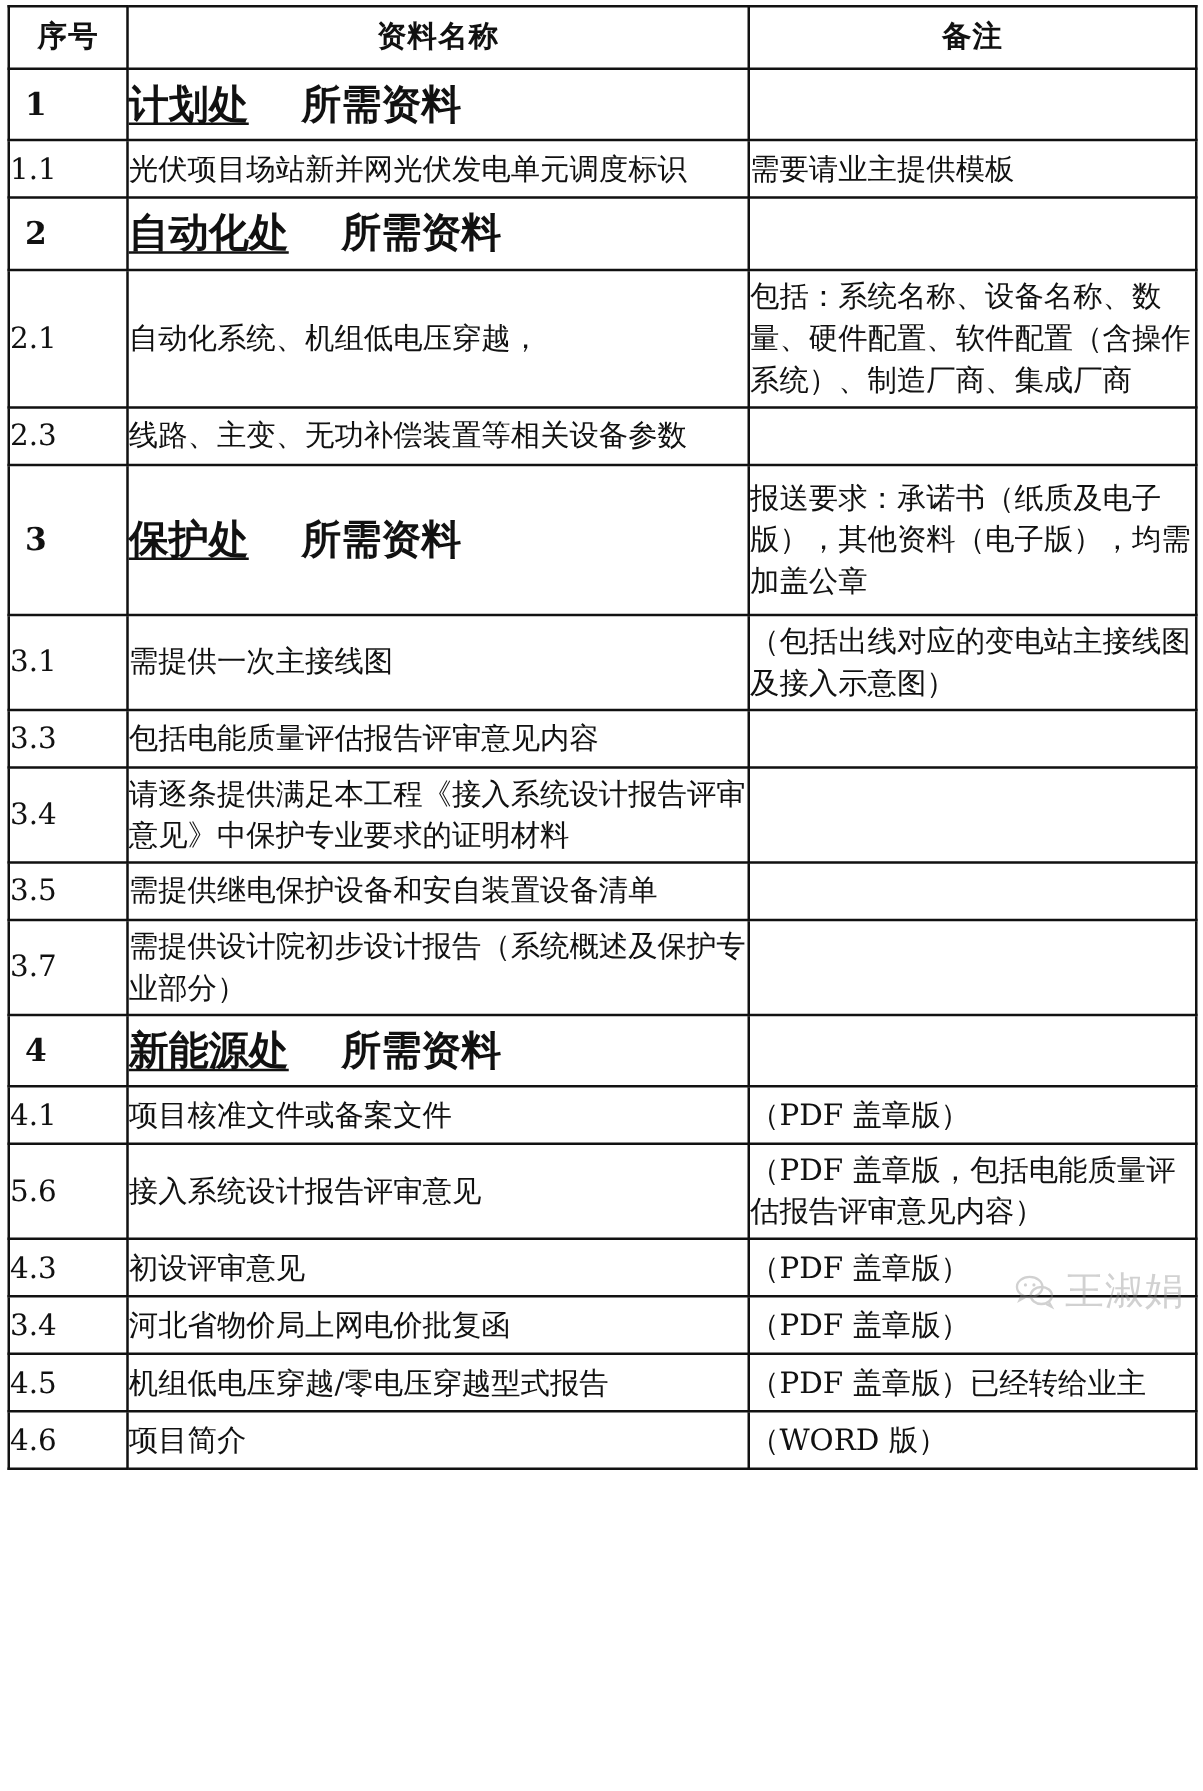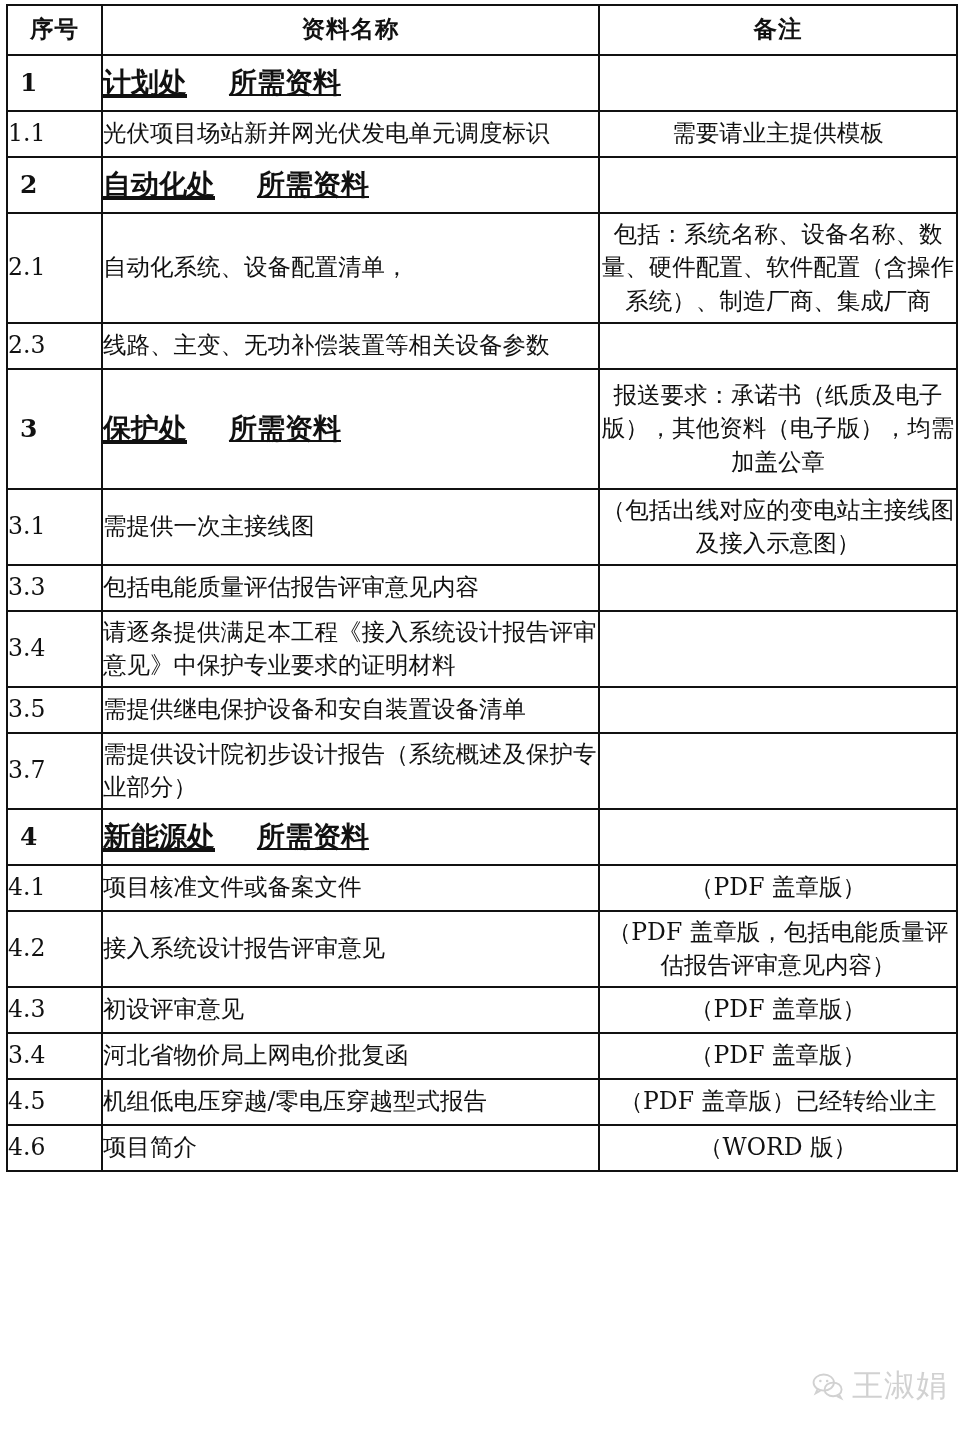--- a/index.html
+++ b/index.html
@@ -13,21 +13,21 @@
     height: 1433px;
     overflow: hidden;
     font-family: "DejaVu Serif", "Liberation Serif", serif;
     color: #0a0a0a;
     position: relative;
   }
 
   .doc-page {
     position: relative;
     width: 962px;
-    height: 1433px;
+    height: 1080px;
     box-sizing: border-box;
     padding: 4px 6px 0 6px;
   }
 
   table.req-table {
     width: 950px;
     border-collapse: collapse;
     table-layout: fixed;
     margin: 0;
   }
@@ -68,40 +68,39 @@
     font-size: 25px;
   }
 
   
   td.cell-name {
     text-align: left;
     padding: 7px 10px 7px 14px;
   }
   tr.section-row td.cell-name {
     font-weight: bold;
-    font-size: 28px;
+    font-size: 32px;
     padding-top: 5px;
     padding-bottom: 5px;
-    text-decoration: underline;
   }
 
   
   .dept {
     text-decoration: underline;
     text-decoration-thickness: 2px;
     text-underline-offset: 4px;
     padding-right: 42px;
   }
   .dept-tail {
     font-weight: bold;
   }
 
   
   td.cell-note {
-    text-align: center;
+    text-align: left;
     padding: 7px 8px 7px 10px;
   }
   td.cell-note.empty {
     padding: 0;
   }
 
   
   tr.h-tall  td { height: 108px; }
   tr.h-mid   td { height: 74px;  }
   tr.h-short td { height: 44px;  }
@@ -161,21 +160,21 @@
           <td class="cell-name">光伏项目场站新并网光伏发电单元调度标识</td>
           <td class="cell-note">需要请业主提供模板</td>
         </tr>
         <tr class="section-row h-short">
           <td class="cell-no">2</td>
           <td class="cell-name"><span class="dept">自动化处</span><span class="dept-tail">所需资料</span></td>
           <td class="cell-note empty"></td>
         </tr>
         <tr class="item-row h-tall">
           <td class="cell-no">2.1</td>
-          <td class="cell-name">自动化系统、设备配置清单，</td>
+          <td class="cell-name">自动化系统、机组低电压穿越，</td>
           <td class="cell-note">包括：系统名称、设备名称、数量、硬件配置、软件配置（含操作系统）、制造厂商、集成厂商</td>
         </tr>
         <tr class="item-row h-short">
           <td class="cell-no">2.3</td>
           <td class="cell-name">线路、主变、无功补偿装置等相关设备参数</td>
           <td class="cell-note empty"></td>
         </tr>
         <tr class="section-row h-tall">
           <td class="cell-no">3</td>
           <td class="cell-name"><span class="dept">保护处</span><span class="dept-tail">所需资料</span></td>
@@ -210,21 +209,21 @@
           <td class="cell-no">4</td>
           <td class="cell-name"><span class="dept">新能源处</span><span class="dept-tail">所需资料</span></td>
           <td class="cell-note empty"></td>
         </tr>
         <tr class="item-row h-short">
           <td class="cell-no">4.1</td>
           <td class="cell-name">项目核准文件或备案文件</td>
           <td class="cell-note">（PDF 盖章版）</td>
         </tr>
         <tr class="item-row h-mid">
-          <td class="cell-no">4.2</td>
+          <td class="cell-no">5.6</td>
           <td class="cell-name">接入系统设计报告评审意见</td>
           <td class="cell-note">（PDF 盖章版，包括电能质量评估报告评审意见内容）</td>
         </tr>
         <tr class="item-row h-short">
           <td class="cell-no">4.3</td>
           <td class="cell-name">初设评审意见</td>
           <td class="cell-note">（PDF 盖章版）</td>
         </tr>
         <tr class="item-row h-short">
           <td class="cell-no">3.4</td>

